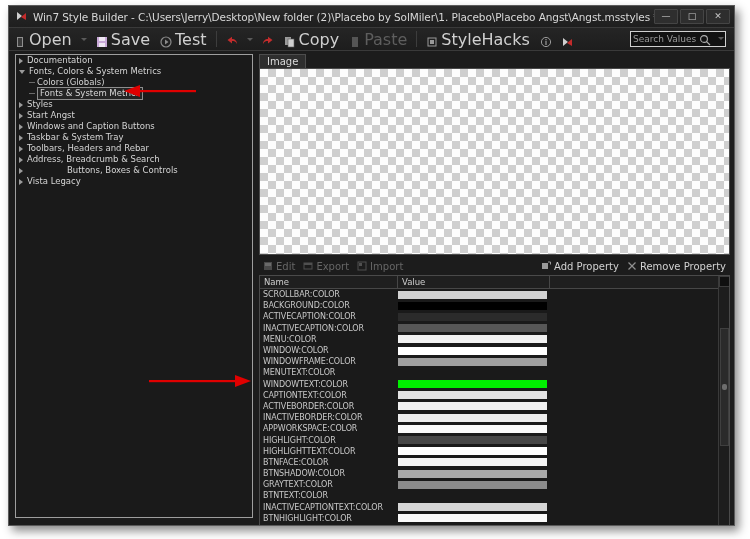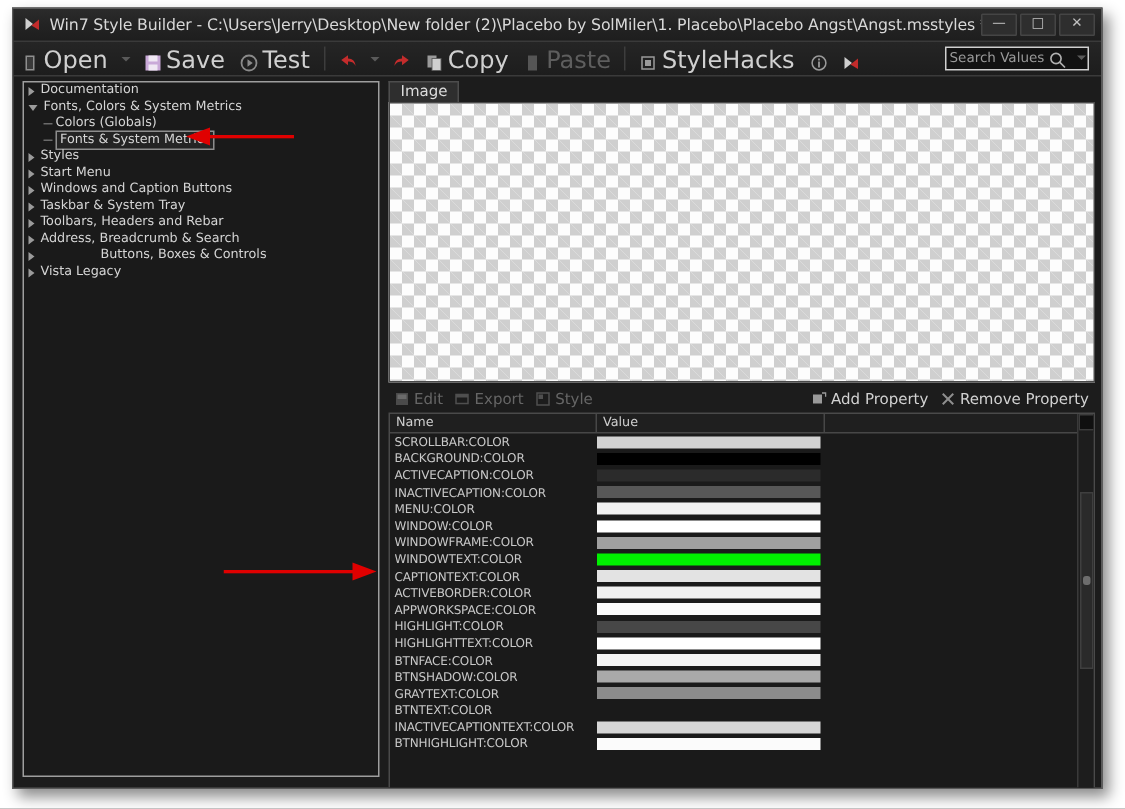--- a/index.html
+++ b/index.html
@@ -494,21 +494,21 @@
         <div class="tree-row" style="padding-left: 13px;">
           <span class="tline"></span>
           <span class="lbl selected-lbl">Fonts &amp; System Metrics</span>
         </div>
         <div class="tree-row" style="padding-left: 3px;">
           <span class="arrow-collapsed"></span>
           <span class="lbl">Styles</span>
         </div>
         <div class="tree-row" style="padding-left: 3px;">
           <span class="arrow-collapsed"></span>
-          <span class="lbl">Start Menu</span>
+          <span class="lbl">Start Angst</span>
         </div>
         <div class="tree-row" style="padding-left: 3px;">
           <span class="arrow-collapsed"></span>
           <span class="lbl">Windows and Caption Buttons</span>
         </div>
         <div class="tree-row" style="padding-left: 3px;">
           <span class="arrow-collapsed"></span>
           <span class="lbl">Taskbar &amp; System Tray</span>
         </div>
         <div class="tree-row" style="padding-left: 3px;">
@@ -554,21 +554,21 @@
       </span>
       <span>Export</span>
     </div>
     <div class="pa-item">
       <span class="pa-ico">
         <svg width="10" height="10" viewBox="0 0 10 10">
             <rect x="1" y="1" width="8" height="8" fill="none" stroke="#4f4f4f" stroke-width="1"></rect>
             <rect x="2" y="2" width="3" height="3" fill="#4f4f4f"></rect>
           </svg>
       </span>
-      <span>Style</span>
+      <span>Import</span>
     </div>
 
     <div class="pa-right">
       <div class="pa-item enabled">
         <span class="pa-ico">
           <svg width="10" height="10" viewBox="0 0 10 10">
               <rect x="1" y="2" width="6" height="6" fill="#9a9a9a"></rect>
               <path d="M7 1 L9.5 1 L9.5 3.5" stroke="#9a9a9a" stroke-width="1" fill="none"></path>
             </svg>
         </span>
@@ -629,35 +629,45 @@
             <span class="pr-swatch" style="background: rgb(255, 255, 255);"></span>
           </div>
         </div>
         <div class="prop-row">
           <div class="pr-name">WINDOWFRAME:COLOR</div>
           <div class="pr-swatchwrap">
             <span class="pr-swatch" style="background: rgb(160, 160, 160);"></span>
           </div>
         </div>
         <div class="prop-row">
+          <div class="pr-name">MENUTEXT:COLOR</div>
+          <div class="pr-swatchwrap"></div>
+        </div>
+        <div class="prop-row">
           <div class="pr-name">WINDOWTEXT:COLOR</div>
           <div class="pr-swatchwrap">
             <span class="pr-swatch" style="background: rgb(0, 239, 0);"></span>
           </div>
         </div>
         <div class="prop-row">
           <div class="pr-name">CAPTIONTEXT:COLOR</div>
           <div class="pr-swatchwrap">
             <span class="pr-swatch" style="background: rgb(227, 227, 227);"></span>
           </div>
         </div>
         <div class="prop-row">
           <div class="pr-name">ACTIVEBORDER:COLOR</div>
           <div class="pr-swatchwrap">
             <span class="pr-swatch" style="background: rgb(240, 240, 240);"></span>
+          </div>
+        </div>
+        <div class="prop-row">
+          <div class="pr-name">INACTIVEBORDER:COLOR</div>
+          <div class="pr-swatchwrap">
+            <span class="pr-swatch" style="background: rgb(237, 237, 237);"></span>
           </div>
         </div>
         <div class="prop-row">
           <div class="pr-name">APPWORKSPACE:COLOR</div>
           <div class="pr-swatchwrap">
             <span class="pr-swatch" style="background: rgb(250, 250, 250);"></span>
           </div>
         </div>
         <div class="prop-row">
           <div class="pr-name">HIGHLIGHT:COLOR</div>

